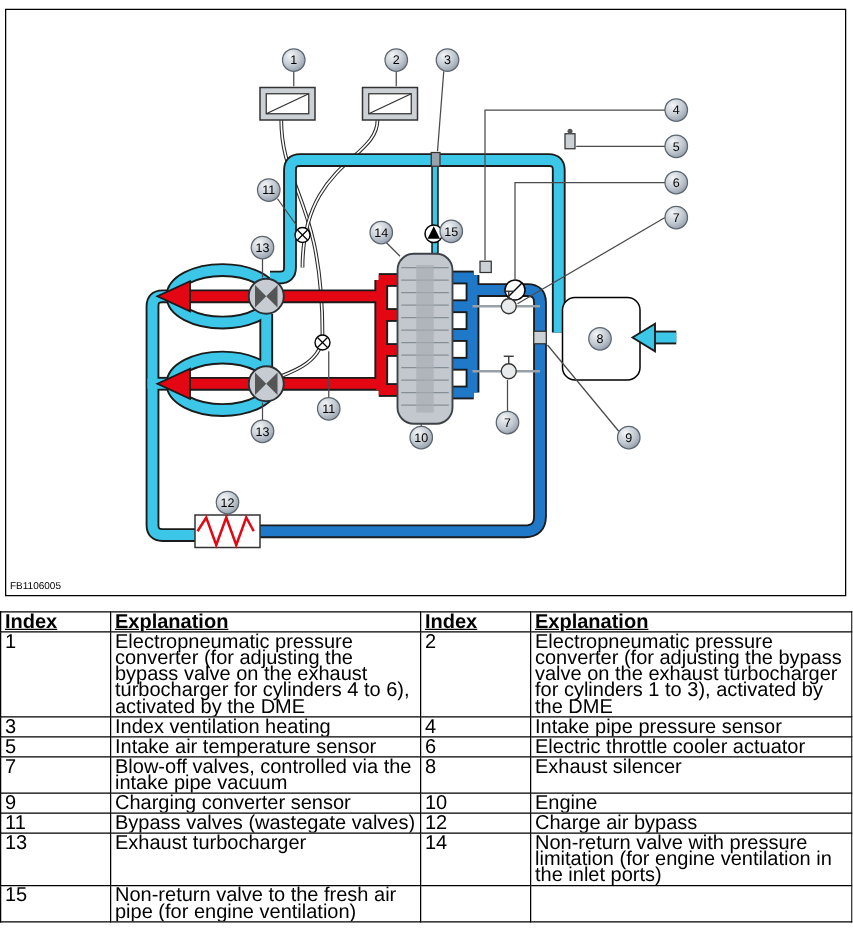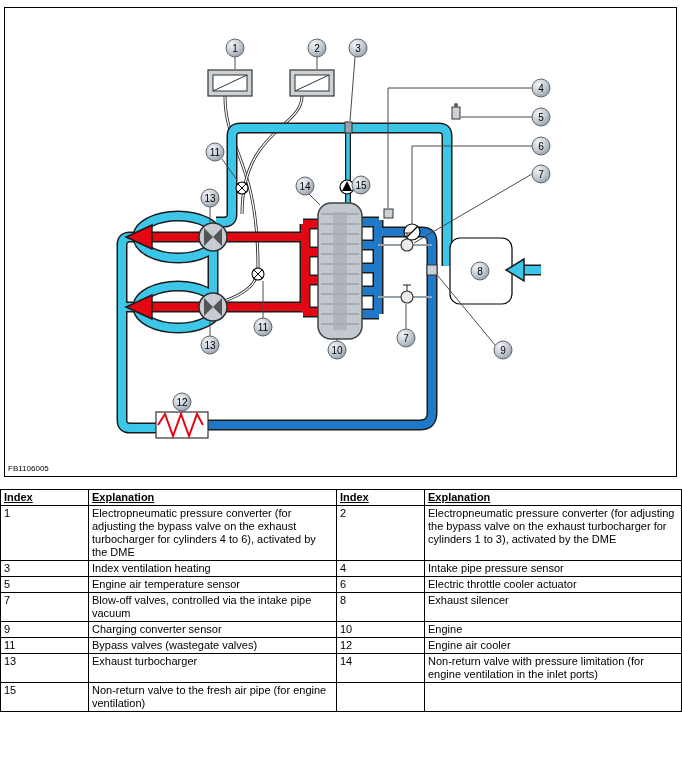--- a/index.html
+++ b/index.html
@@ -22,21 +22,21 @@
   .comp{stroke:#333;stroke-width:1.2;}
   .callout-num{font-family:"Liberation Sans",sans-serif;font-size:10px;fill:#000;}
   .figcode{font-family:"Liberation Sans",sans-serif;font-size:8px;fill:#000;}
 
   table#legend-table{
     border-collapse:collapse;table-layout:fixed;width:681px;
     margin:11px 0 0 0;
   }
   #legend-table th,#legend-table td{
     border:1px solid #000;vertical-align:top;text-align:left;
-    font-size:11px;line-height:13px;padding:1px 3px;
+    font-size:16px;line-height:13px;padding:1px 3px;
     overflow:hidden;word-wrap:break-word;
   }
   #legend-table th{font-weight:bold;text-decoration:underline;}
 </style>
 </head>
 <body>
 
 <div>
 
   <svg id="svg-diagram" width="682" height="478" viewBox="0 0 682 478">
@@ -330,41 +330,41 @@
           <td>Electropneumatic pressure converter (for adjusting the bypass valve on the exhaust turbocharger for cylinders 1 to 3), activated by the DME</td>
         </tr>
         <tr>
           <td>3</td>
           <td>Index ventilation heating</td>
           <td>4</td>
           <td>Intake pipe pressure sensor</td>
         </tr>
         <tr>
           <td>5</td>
-          <td>Engine air temperature sensor</td>
+          <td>Intake air temperature sensor</td>
           <td>6</td>
           <td>Electric throttle cooler actuator</td>
         </tr>
         <tr>
           <td>7</td>
           <td>Blow-off valves, controlled via the intake pipe vacuum</td>
           <td>8</td>
           <td>Exhaust silencer</td>
         </tr>
         <tr>
           <td>9</td>
           <td>Charging converter sensor</td>
           <td>10</td>
           <td>Engine</td>
         </tr>
         <tr>
           <td>11</td>
           <td>Bypass valves (wastegate valves)</td>
           <td>12</td>
-          <td>Engine air cooler</td>
+          <td>Charge air bypass</td>
         </tr>
         <tr>
           <td>13</td>
           <td>Exhaust turbocharger</td>
           <td>14</td>
           <td>Non-return valve with pressure limitation (for engine ventilation in the inlet ports)</td>
         </tr>
         <tr>
           <td>15</td>
           <td>Non-return valve to the fresh air pipe (for engine ventilation)</td>

